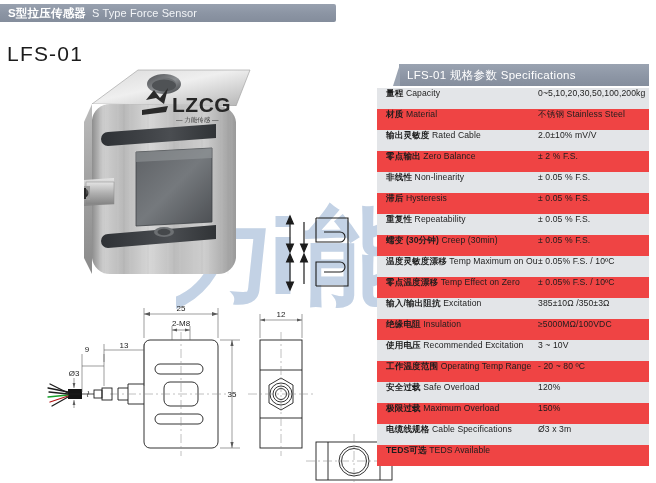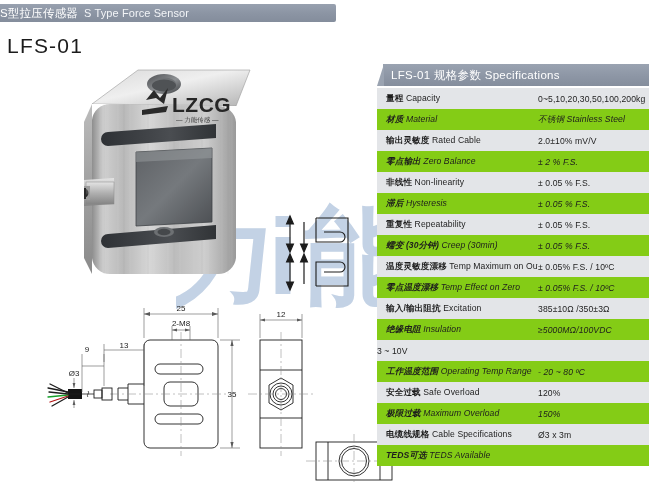--- a/index.html
+++ b/index.html
@@ -13,27 +13,27 @@
   .page{position:absolute;inset:0;}
 
   
   .title-bar{
     position:absolute;left:0;top:4px;width:336px;height:18px;
     background:linear-gradient(to bottom,#98a1af 0%,#8b94a3 55%,#848d9c 100%);
     border-radius:0 2px 2px 0;
     display:flex;align-items:center;
   }
   .title-bar .cn{
-    color:#ffffff;font-size:11.5px;font-weight:normal;letter-spacing:.2px;
+    color:#ffffff;font-size:11.5px;font-weight:bold;padding-left:8px;letter-spacing:.2px;
   }
   .title-bar .en{
     color:#f2f4f7;font-size:11px;font-weight:normal;padding-left:6px;letter-spacing:.1px;
   }
   .model-name{
-    position:absolute;left:7px;top:34px;
+    position:absolute;left:7px;top:42px;
     font-size:21px;color:#1b1b1b;letter-spacing:1.2px;font-weight:normal;
   }
 
   
   .watermark{
     position:absolute;left:176px;top:196px;width:300px;height:120px;
     pointer-events:none;overflow:hidden;
   }
   .watermark svg{display:block;}
 
@@ -47,39 +47,39 @@
   .loaddiag{position:absolute;left:282px;top:212px;width:74px;height:80px;}
 
   
   .drawing{position:absolute;left:0px;top:292px;width:366px;height:190px;padding-left:32px;}
 
   
   .spec{
     position:absolute;left:377px;top:64px;width:272px;
   }
   .spec-head{
-    position:relative;height:22px;margin-left:6px;
+    position:relative;height:22px;margin-left:22px;
     background:linear-gradient(to bottom,#9aa3b1 0%,#8c95a4 60%,#858e9d 100%);
     display:flex;align-items:center;
   }
   .spec-head::before{
     content:"";position:absolute;left:-6px;top:0;width:0;height:0;
     border-style:solid;border-width:0 0 22px 7px;
     border-color:transparent transparent #9aa3b1 transparent;
   }
   .spec-head .htxt{
     color:#ffffff;font-size:11.5px;padding-left:8px;letter-spacing:.3px;
   }
   .rows{margin-top:2px;}
   .row{
-    display:flex;align-items:center;height:21px;
+    display:flex;align-items:flex-start;height:21px;
     font-size:8.6px;color:#1d1d1d;
   }
   .row.alt{background:#e3e5e8;}
-  .row.plain{background:#84cc16;font-style:italic;}
+  .row.plain{background:#ef4444;}
   .row .label{
     width:152px;padding-left:9px;white-space:nowrap;overflow:hidden;
     letter-spacing:.1px;
   }
   .row .label .cn{font-weight:bold;}
   .row .value{
     flex:1;white-space:nowrap;letter-spacing:.1px;
   }
   .row.full .label{width:auto;}
 </style>
@@ -420,20 +420,21 @@
         </div>
         <div class="row alt">
           <div class="label"><span class="cn">输入/输出阻抗</span> <span class="en">Excitation</span></div>
           <div class="value">385±10Ω /350±3Ω</div>
         </div>
         <div class="row plain">
           <div class="label"><span class="cn">绝缘电阻</span> <span class="en">Insulation</span></div>
           <div class="value">≥5000MΩ/100VDC</div>
         </div>
         <div class="row alt">
+          <div class="label"><span class="cn">使用电压</span> <span class="en">Recommended Excitation</span></div>
           <div class="value">3 ~ 10V</div>
         </div>
         <div class="row plain">
           <div class="label"><span class="cn">工作温度范围</span> <span class="en">Operating Temp  Range</span></div>
           <div class="value">- 20 ~ 80 ºC</div>
         </div>
         <div class="row alt">
           <div class="label"><span class="cn">安全过载</span> <span class="en">Safe Overload</span></div>
           <div class="value">120%</div>
         </div>

